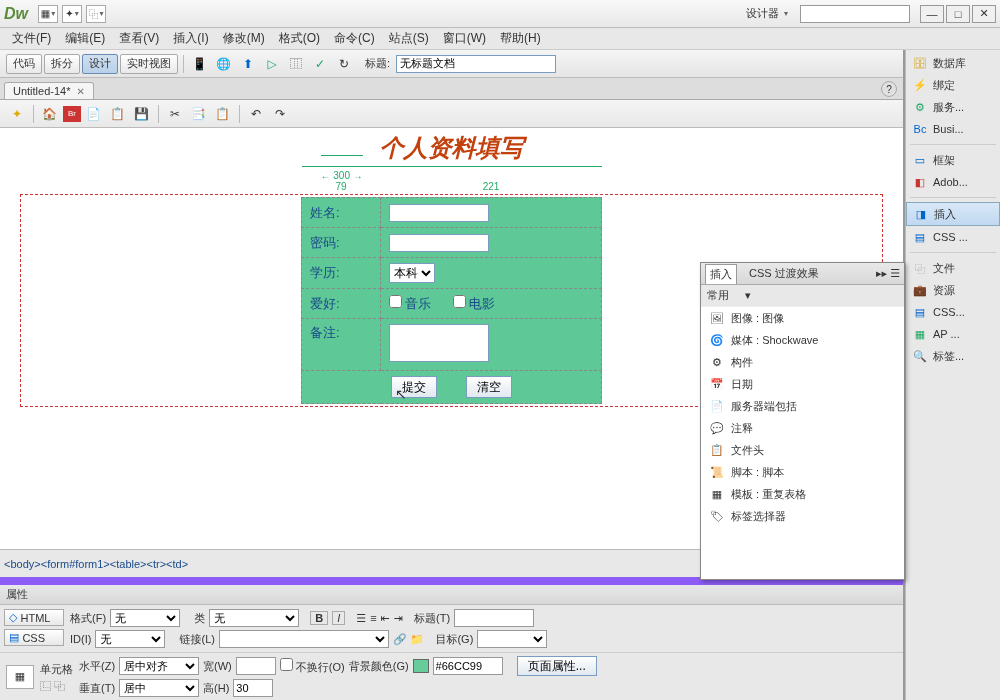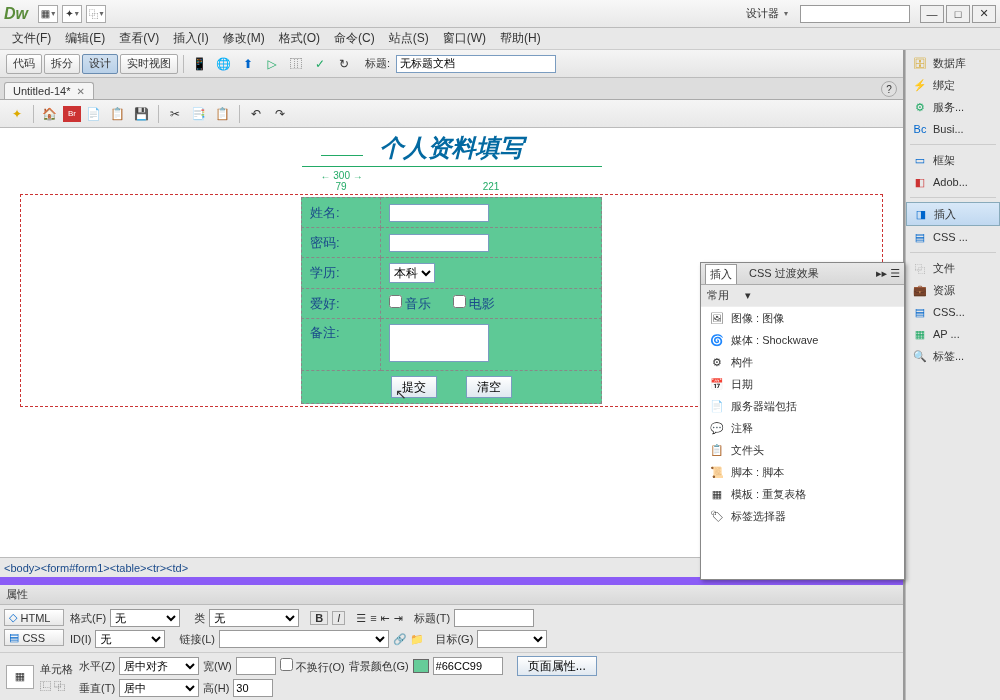--- a/index.html
+++ b/index.html
@@ -25,35 +25,35 @@
 .icon-btn { width: 22px; height: 20px; border: 1px solid transparent; display: flex; align-items: center; justify-content: center; cursor: pointer; font-size: 12px; }
 .title-label { font-size: 11px; margin: 0 4px 0 8px; }
 .title-input { width: 160px; height: 18px; border: 1px solid #7a9cc0; background: #fff; padding: 0 3px; font-size: 11px; }
 .tab-strip { background: #ddd; height: 22px; display: flex; align-items: flex-end; padding-left: 4px; border-bottom: 1px solid #aaa; position: relative; }
 .doc-tab { background: #f5f5f5; border: 1px solid #aaa; border-bottom: none; padding: 2px 8px; font-size: 11px; display: flex; align-items: center; gap: 6px; border-radius: 3px 3px 0 0; cursor: pointer; }
 .close-x { font-size: 10px; color: #777; cursor: pointer; }
 .help-ico { position: absolute; right: 6px; top: 3px; width: 16px; height: 16px; border-radius: 50%; background: #e0e0e0; border: 1px solid #aaa; display: flex; align-items: center; justify-content: center; font-size: 10px; }
 .toolbar2 { background: linear-gradient(#f5f5f5,#e8e8e8); height: 28px; border-bottom: 1px solid #bbb; display: flex; align-items: center; padding: 0 6px; gap: 2px; }
 .canvas-wrap { flex: 1; background: #fff; overflow: hidden; position: relative; }
 .canvas { padding: 4px 0 0 0; }
-.form-title { text-align: center; color: #0369a1; font-size: 24px; font-weight: bold; font-style: italic; font-family: "KaiTi","STKaiti",serif; margin-bottom: 2px; }
+.form-title { text-align: center; color: #c2410c; font-size: 24px; font-weight: bold; font-style: italic; font-family: "KaiTi","STKaiti",serif; margin-bottom: 2px; }
 .ruler { text-align: center; color: #2a6; font-size: 10px; margin-bottom: 2px; display: flex; justify-content: center; gap: 0; }
 .ruler span { border-top: 1px solid #2a6; position: relative; padding-top: 14px; }
 .form-outer { border: 1px dashed #c33; margin: 0 20px; padding: 2px; }
 .form-tbl { margin: 0 auto; background: #5ec996; border-collapse: collapse; }
 .form-tbl td { border: 1px dashed #888; padding: 5px 8px; font-size: 13px; color: #1a4a8a; height: 30px; }
 .form-tbl td.lbl { width: 79px; }
 .form-tbl td.ctl { width: 221px; }
 .f-input { width: 100px; height: 18px; border: 1px solid #7a9cc0; background: #fff; }
 .f-sel { height: 20px; border: 1px solid #7a9cc0; background: #fff; font-size: 12px; }
 .f-area { width: 100px; height: 38px; border: 1px solid #7a9cc0; background: #fff; resize: none; }
 .f-btn { height: 22px; padding: 0 10px; border: 1px solid #7a9cc0; background: linear-gradient(#fff,#e0e8f0); font-size: 12px; cursor: pointer; }
 .radio,.chk { margin-right: 3px; }
 .cursor-img { position: absolute; left: 395px; top: 258px; font-size: 14px; pointer-events: none; }
-.tag-bar { background: #e8e8e8; height: 20px; border-top: 1px solid #bbb; display: flex; align-items: center; padding: 0 4px; font-size: 11px; color: #1a4a8a; }
+.tag-bar { background: #e8e8e8; height: 28px; border-top: 1px solid #bbb; display: flex; align-items: center; padding: 0 4px; font-size: 11px; color: #1a4a8a; }
 .tag-bar span { cursor: pointer; }
 .tag-bar .tools { margin-left: auto; display: flex; align-items: center; gap: 4px; color: #333; }
 .zoom-box { border: 1px solid #aaa; padding: 0 4px; background: #fff; }
 .prop-panel { background: #e8e8e8; border-top: 8px solid #8b5cf6; }
 .prop-head { background: linear-gradient(#e8e8e8,#d8d8d8); height: 20px; display: flex; align-items: center; padding: 0 6px; font-size: 11px; border-bottom: 1px solid #bbb; }
 .prop-body { display: flex; padding: 4px; gap: 6px; font-size: 11px; }
 .prop-left { display: flex; flex-direction: column; gap: 3px; }
 .prop-btn { display: flex; align-items: center; gap: 3px; border: 1px solid #aaa; background: linear-gradient(#fff,#e8e8e8); padding: 1px 4px; width: 60px; cursor: pointer; }
 .prop-grid { display: flex; flex-direction: column; gap: 3px; }
 .prop-row { display: flex; align-items: center; gap: 4px; }

